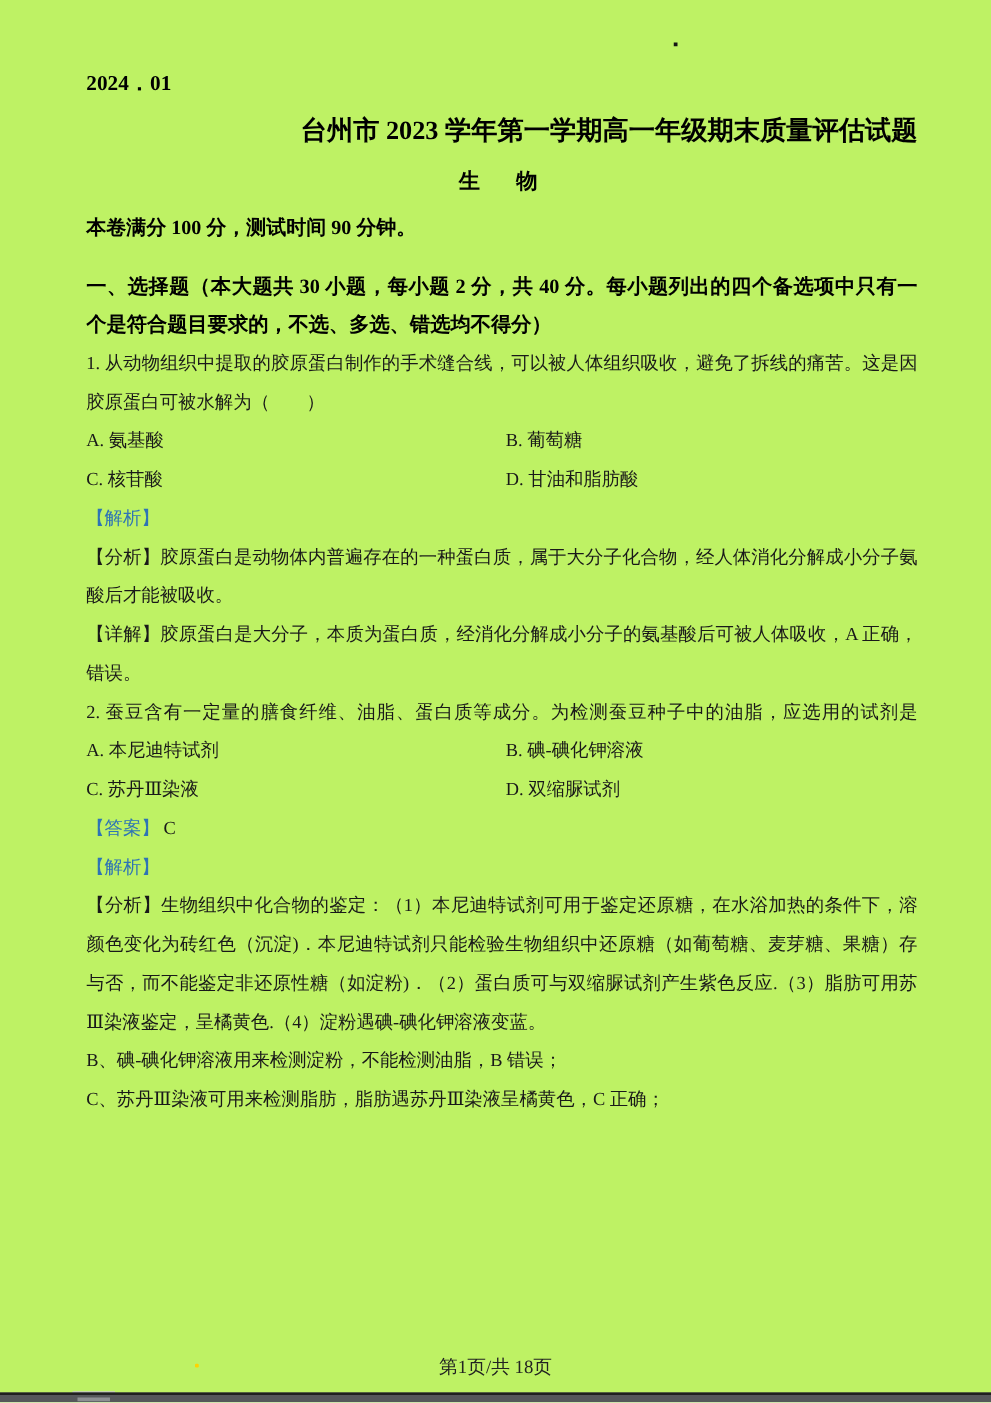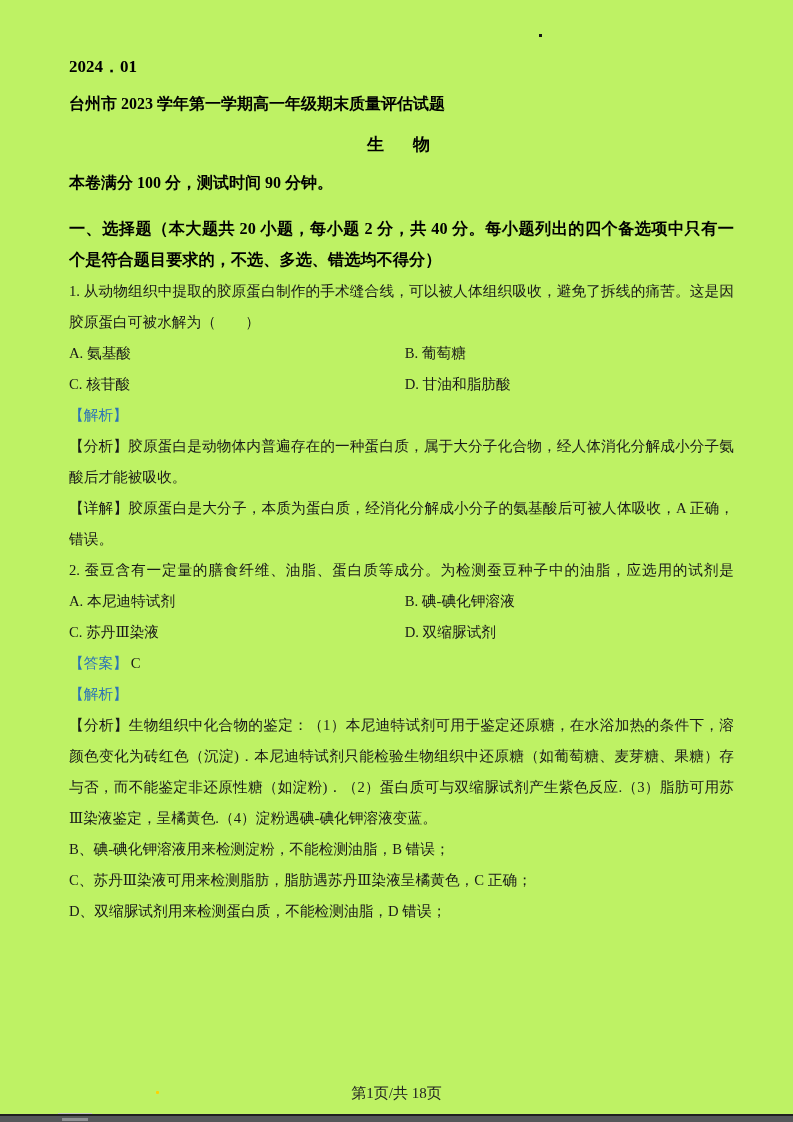--- a/index.html
+++ b/index.html
@@ -3,21 +3,21 @@
 <meta charset="utf-8">
 <style>
   html,body{margin:0;padding:0;background:#fff;}
   .page{
     position:relative;width:793px;height:1122px;background:#bef264;
     font-family:"Liberation Serif","DejaVu Serif",serif;color:#191919;
     overflow:hidden;
   }
   .content{position:absolute;left:69px;top:56px;width:665px;}
   .date{font-size:17px;line-height:22px;font-weight:bold;color:#000;}
-  .title{font-size:16px;line-height:28px;font-weight:bold;color:#000;text-align:left;margin:12px 0 0 0;}
+  .title{font-size:21px;line-height:28px;font-weight:bold;color:#000;text-align:right;margin:12px 0 0 0;}
   .subject{font-size:17px;line-height:28px;font-weight:bold;color:#000;text-align:center;letter-spacing:6px;margin:13px 0 0 0;}
   .exam-info{font-size:16px;line-height:22px;font-weight:bold;color:#000;margin:13px 0 0 0;}
   .line{font-size:14.7px;line-height:31px;height:31px;overflow:hidden;}
   .bold{font-weight:bold;color:#000;font-size:16.2px;}
   .fill{text-align:justify;text-align-last:justify;}
   .first-heading{margin-top:20px;}
   .blue{color:#2E74B5;}
   .opt-left{display:inline-block;width:332px;}
   .opt-right{display:inline-block;}
   .ans-val{margin-left:3px;}
@@ -39,21 +39,21 @@
 
 <div class="page">
   <span class="dot-top"></span>
 
   <div class="content">
     <div class="date">2024．01</div>
     <div class="title">台州市 2023 学年第一学期高一年级期末质量评估试题</div>
     <div class="subject">生　物</div>
     <div class="exam-info">本卷满分 100 分，测试时间 90 分钟。</div>
 
-    <div class="line bold fill first-heading">一、选择题（本大题共 20 小题，每小题 2 分，共 40 分。每小题列出的四个备选项中只有一</div>
+    <div class="line bold fill first-heading">一、选择题（本大题共 30 小题，每小题 2 分，共 40 分。每小题列出的四个备选项中只有一</div>
     <div class="line bold">个是符合题目要求的，不选、多选、错选均不得分）</div>
 
     <div class="line fill">1. 从动物组织中提取的胶原蛋白制作的手术缝合线，可以被人体组织吸收，避免了拆线的痛苦。这是因为</div>
     <div class="line">胶原蛋白可被水解为（　　）</div>
 
     <div class="line">
       <span class="opt-left">A. 氨基酸</span>
       <span class="opt-right">B. 葡萄糖</span>
     </div>
     <div class="line">
@@ -88,21 +88,20 @@
       <span class="blue">【解析】</span>
     </div>
 
     <div class="line fill">【分析】生物组织中化合物的鉴定：（1）本尼迪特试剂可用于鉴定还原糖，在水浴加热的条件下，溶液的</div>
     <div class="line fill">颜色变化为砖红色（沉淀)．本尼迪特试剂只能检验生物组织中还原糖（如葡萄糖、麦芽糖、果糖）存在</div>
     <div class="line fill">与否，而不能鉴定非还原性糖（如淀粉)．（2）蛋白质可与双缩脲试剂产生紫色反应.（3）脂肪可用苏丹</div>
     <div class="line">Ⅲ染液鉴定，呈橘黄色.（4）淀粉遇碘-碘化钾溶液变蓝。</div>
 
     <div class="line">B、碘-碘化钾溶液用来检测淀粉，不能检测油脂，B 错误；</div>
     <div class="line">C、苏丹Ⅲ染液可用来检测脂肪，脂肪遇苏丹Ⅲ染液呈橘黄色，C 正确；</div>
-    <div class="line">D、双缩脲试剂用来检测蛋白质，不能检测油脂，D 错误；</div>
   </div>
 
   <div class="footer">第1页/共 18页</div>
 
   <span class="dot-yellow"></span>
   <span class="smudge"></span>
   <div class="edge-bar"></div>
   <span class="smudge2"></span>
 </div>
 

